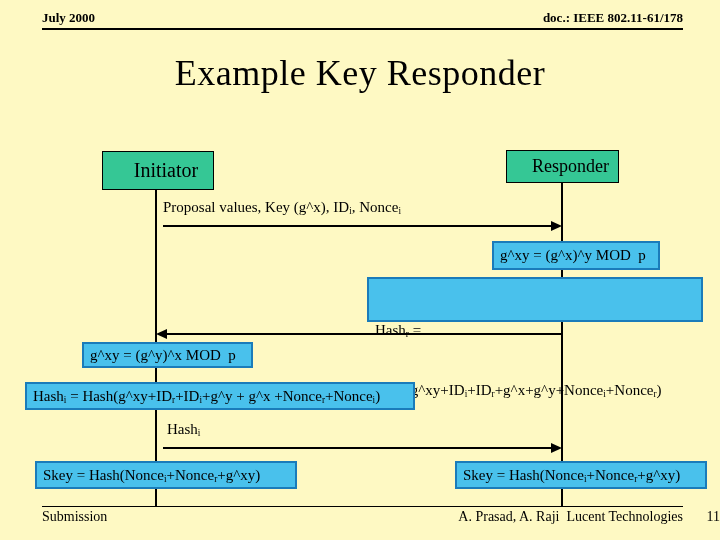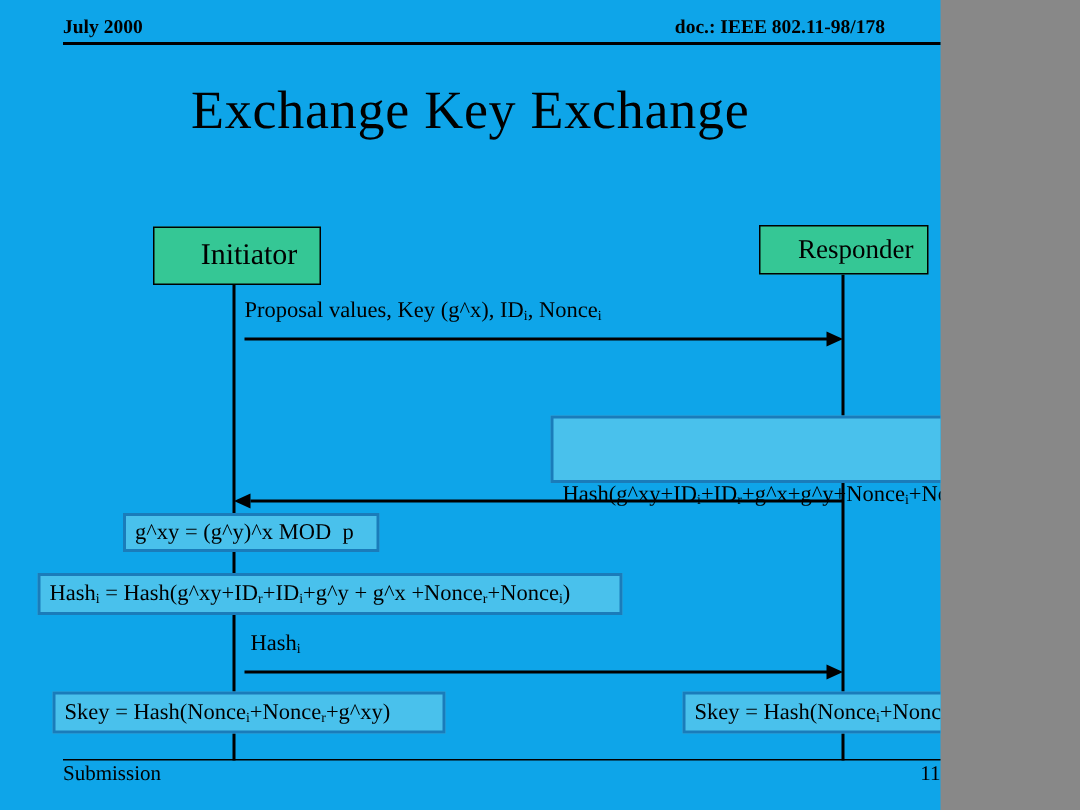--- a/index.html
+++ b/index.html
@@ -1,17 +1,17 @@
 <!DOCTYPE html>
 <html style="--actor-fill: #35c795; --actor-border: #000000; --formula-fill: #49c1ec; --formula-border: #1a7cba;"><head>
 <meta charset="utf-8">
 <style>
   html,body{margin:0;padding:0;background:#888;}
   .canvas{
-    position:relative;width:627px;height:540px;background:#0ea5e9;
+    position:relative;width:720px;height:540px;background:#fef9c3;
     font-family:"Liberation Serif","DejaVu Serif",serif;color:#000;overflow:hidden;
   }
   .abs{position:absolute;}
   
   .hdr{font-size:13px;font-weight:bold;white-space:pre;}
   .rule{background:#000;height:1.5px;}
   .ftr{font-size:14px;white-space:pre;}
   
   .title{left:0;right:0;top:52px;text-align:center;font-size:36px;letter-spacing:.5px;}
   
@@ -34,55 +34,58 @@
     font-size:15px;white-space:pre;z-index:4;box-sizing:border-box;padding:0 6px;
   }
   sub{font-size:.62em;line-height:0;position:relative;top:.22em;vertical-align:baseline;}
 </style>
 </head>
 <body>
 
 <div class="canvas">
 
   <div class="abs hdr" style="left:42px;top:10px;">July 2000</div>
-  <div class="abs hdr" style="right:37px;top:10px;">doc.: IEEE 802.11-98/178</div>
+  <div class="abs hdr" style="right:37px;top:10px;">doc.: IEEE 802.11-61/178</div>
   <div class="abs rule" style="left:42px;top:28px;width:641px;"></div>
 
-  <div class="abs title">Exchange Key Exchange</div>
+  <div class="abs title">Example Key Responder</div>
 
   <div class="abs lifeline" style="left:155px;top:190px;height:317px;"></div>
   <div class="abs lifeline" style="left:561px;top:183px;height:324px;"></div>
 
   <div class="abs actor" style="left:102px;top:151px;width:112px;height:39px;font-size:20px;line-height:37px;">
     <span>Initiator</span>
   </div>
   <div class="abs actor" style="left:506px;top:150px;width:113px;height:33px;font-size:18px;line-height:31px;">
     <span>Responder</span>
   </div>
 
   <div class="abs msg" style="left:163px;top:199px;">Proposal values, Key (g^x), ID<sub>i</sub>, Nonce<sub>i</sub></div>
   <div class="abs aline" style="left:163px;top:225px;width:389px;"></div>
   <div class="abs ahead-r" style="left:551px;top:221px;"></div>
 
+  <div class="abs formula" style="left:492px;top:241px;width:168px;height:29px;line-height:25px;">g^xy = (g^x)^y MOD  p</div>
 
   <div class="abs formula" style="left:367px;top:277px;width:336px;height:45px;line-height:20px;padding-top:1px;">
+    <div>Hash<sub>r</sub> =</div>
     <div>Hash(g^xy+ID<sub>i</sub>+ID<sub>r</sub>+g^x+g^y+Nonce<sub>i</sub>+Nonce<sub>r</sub>)</div>
   </div>
 
   <div class="abs aline" style="left:167px;top:333px;width:395px;"></div>
   <div class="abs ahead-l" style="left:156px;top:329px;"></div>
 
   <div class="abs formula" style="left:82px;top:342px;width:171px;height:26px;line-height:22px;">g^xy = (g^y)^x MOD  p</div>
 
   <div class="abs formula" style="left:25px;top:382px;width:390px;height:28px;line-height:24px;">Hash<sub>i</sub> = Hash(g^xy+ID<sub>r</sub>+ID<sub>i</sub>+g^y + g^x +Nonce<sub>r</sub>+Nonce<sub>i</sub>)</div>
 
   <div class="abs msg" style="left:167px;top:421px;">Hash<sub>i</sub></div>
   <div class="abs aline" style="left:163px;top:447px;width:389px;"></div>
   <div class="abs ahead-r" style="left:551px;top:443px;"></div>
 
   <div class="abs formula" style="left:35px;top:461px;width:262px;height:28px;line-height:24px;">Skey = Hash(Nonce<sub>i</sub>+Nonce<sub>r</sub>+g^xy)</div>
   <div class="abs formula" style="left:455px;top:461px;width:252px;height:28px;line-height:24px;">Skey = Hash(Nonce<sub>i</sub>+Nonce<sub>r</sub>+g^xy)</div>
 
   <div class="abs rule" style="left:42px;top:506px;width:641px;height:1px;"></div>
   <div class="abs ftr" style="left:42px;top:509px;">Submission</div>
   <div class="abs ftr" style="left:0;right:0;top:509px;text-align:right;">11</div>
+  <div class="abs ftr" style="right:37px;top:509px;">A. Prasad, A. Raji  Lucent Technologies</div>
 
 </div>
 
 </body></html>

